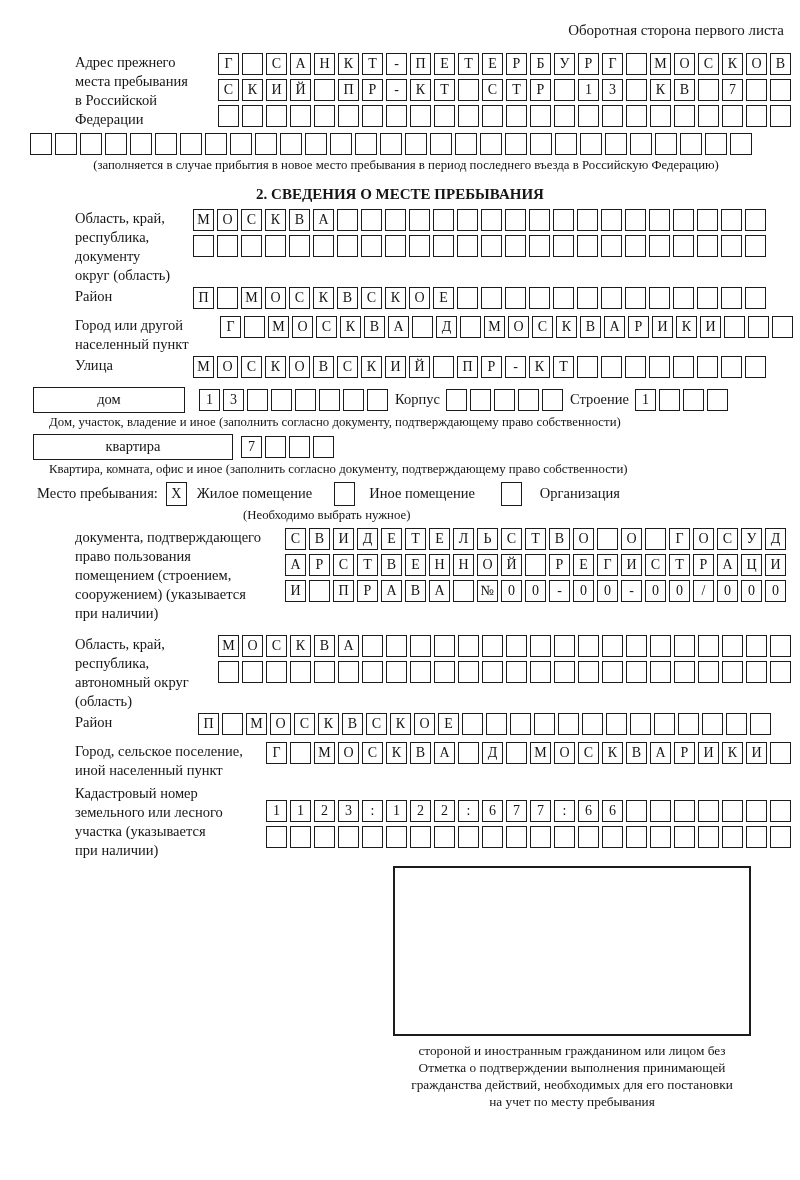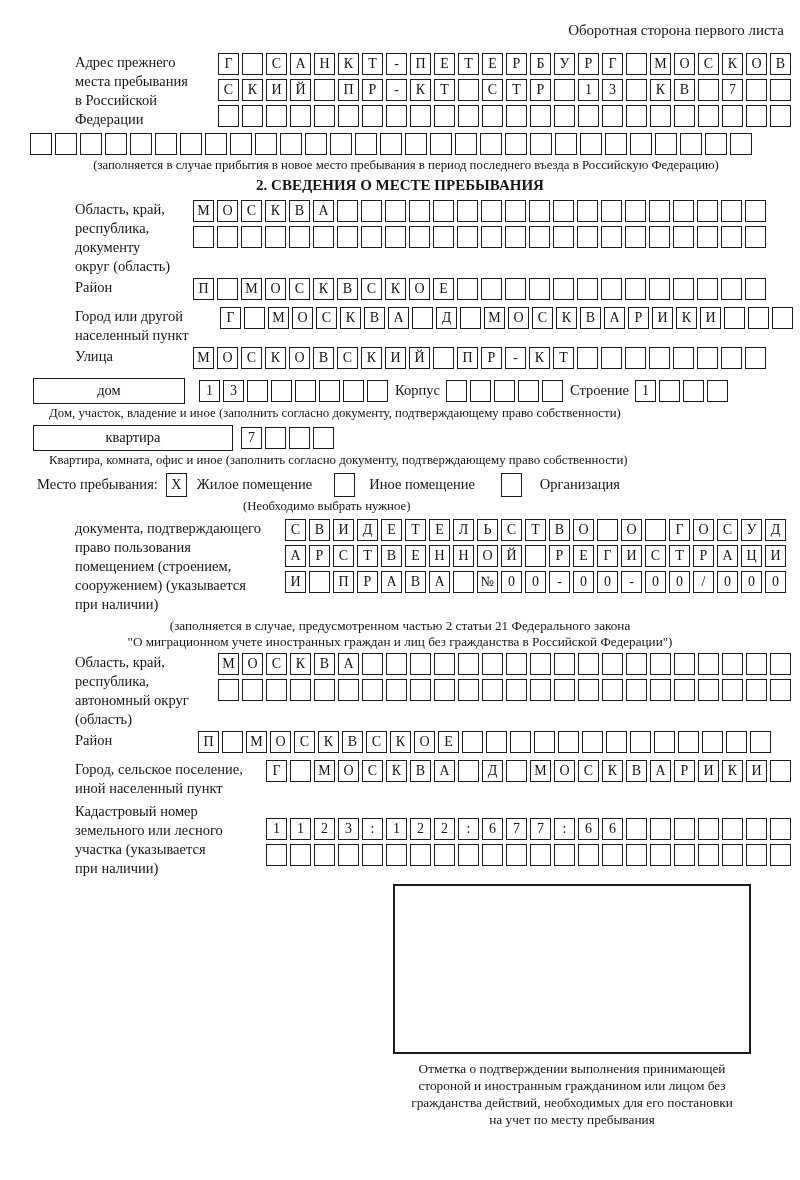--- a/index.html
+++ b/index.html
@@ -40,21 +40,21 @@
     border:1.6px solid #1c1c1c;display:flex;align-items:center;justify-content:center;
     font-size:14px;
   }
   .note-left{font-size:12.8px;text-align:left;margin-left:243px;line-height:15px;}
   .smallnote{font-size:13.2px;text-align:center;line-height:16px;}
   .stamp{
     box-sizing:border-box;border:2px solid #1c1c1c;width:358px;height:170px;
     margin:6px 0 0 393px;background:#fff;
   }
   .caption{width:430px;margin:6px 0 0 357px;text-align:center;font-size:13.3px;line-height:17px;}
-  .mt2{margin-top:2px;} .mt3{margin-top:3px;} .mt4{margin-top:4px;} .mt5{margin-top:5px;} .mt6{margin-top:3px;} .mt14{margin-top:14px;}
+  .mt2{margin-top:2px;} .mt3{margin-top:3px;} .mt4{margin-top:4px;} .mt5{margin-top:5px;} .mt6{margin-top:12px;} .mt14{margin-top:14px;}
 </style>
 </head>
 <body>
 
 <div class="page">
 
   <div class="hdr">Оборотная сторона первого листа</div>
 
   <div class="field mt14">
     <div class="lbl lbl-ml w143">
@@ -461,24 +461,20 @@
           <span class="cell">0</span>
           <span class="cell">0</span>
           <span class="cell">/</span>
           <span class="cell">0</span>
           <span class="cell">0</span>
           <span class="cell">0</span>
         </div>
     </div>
   </div>
 
-  <div class="smallnote mt4">
-    <div>(заполняется в случае, предусмотренном частью 2 статьи 21 Федерального закона</div>
-    <div>"О миграционном учете иностранных граждан и лиц без гражданства в Российской Федерации")</div>
-  </div>
 
   <div class="field mt6">
     <div class="lbl lbl-ml w143">
       <div>Область, край,</div>
       <div>республика,</div>
       <div>автономный округ</div>
       <div>(область)</div>
     </div>
     <div class="rowstack">
       <div class="boxrow">
@@ -651,19 +647,19 @@
           <span class="cell"></span>
           <span class="cell"></span>
           <span class="cell"></span>
           <span class="cell"></span>
         </div>
     </div>
   </div>
 
   <div class="stamp"></div>
   <div class="caption">
+    <div>стороной и иностранным гражданином или лицом без</div>
     <div>Отметка о подтверждении выполнения принимающей</div>
-    <div>стороной и иностранным гражданином или лицом без</div>
     <div>гражданства действий, необходимых для его постановки</div>
     <div>на учет по месту пребывания</div>
   </div>
 
 </div>
 
 </body></html>

